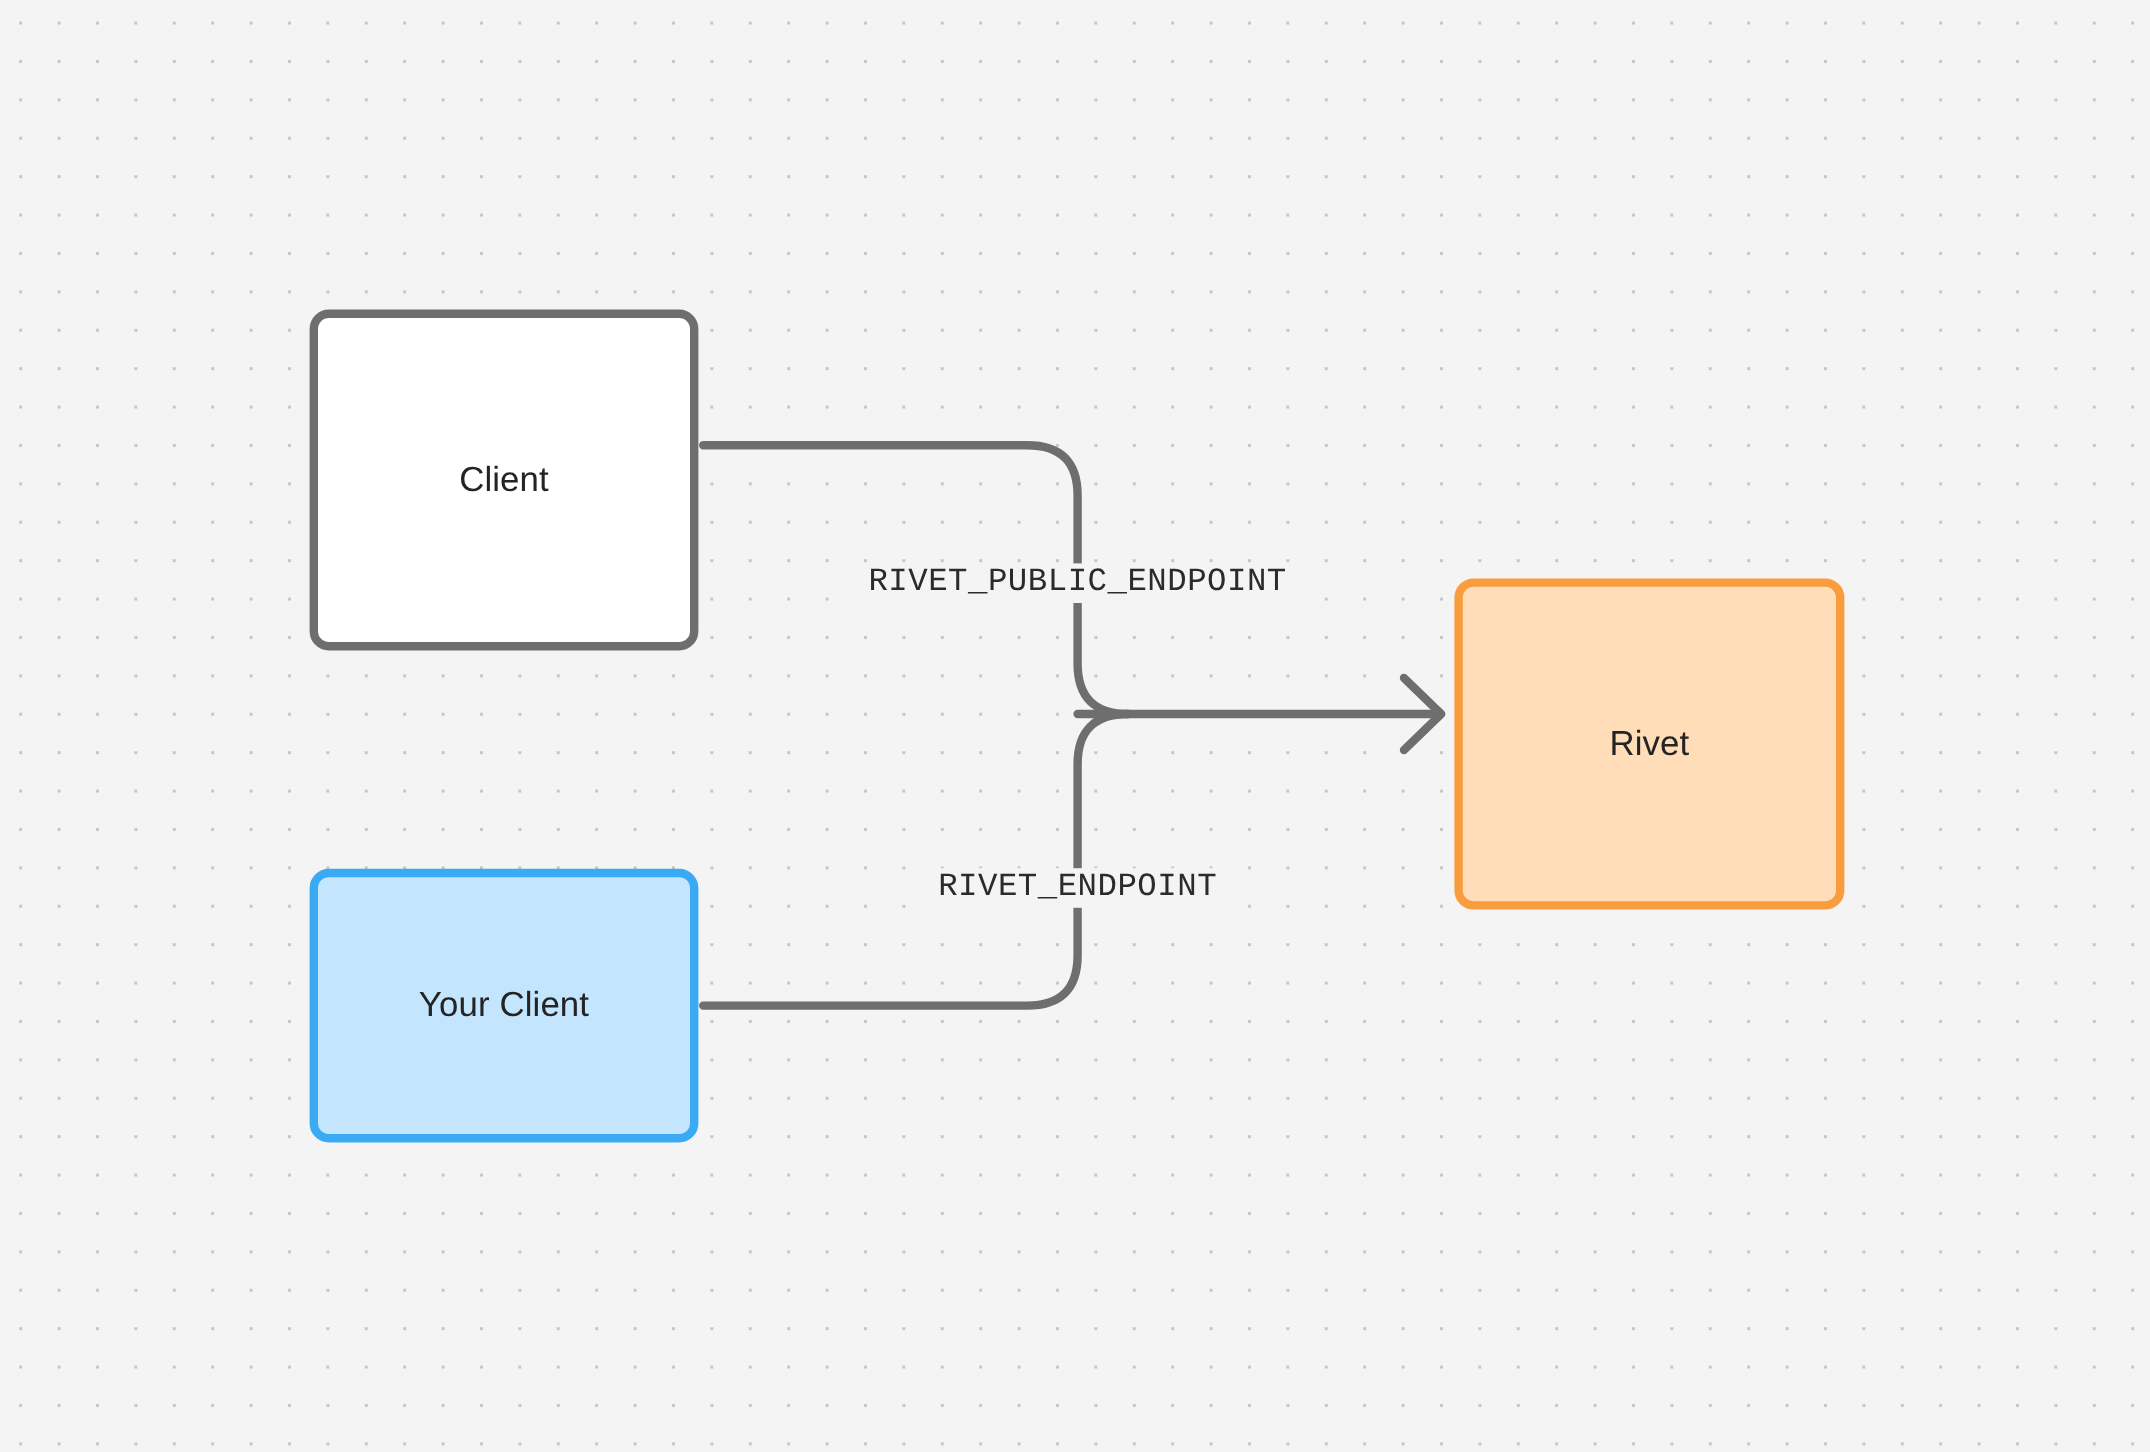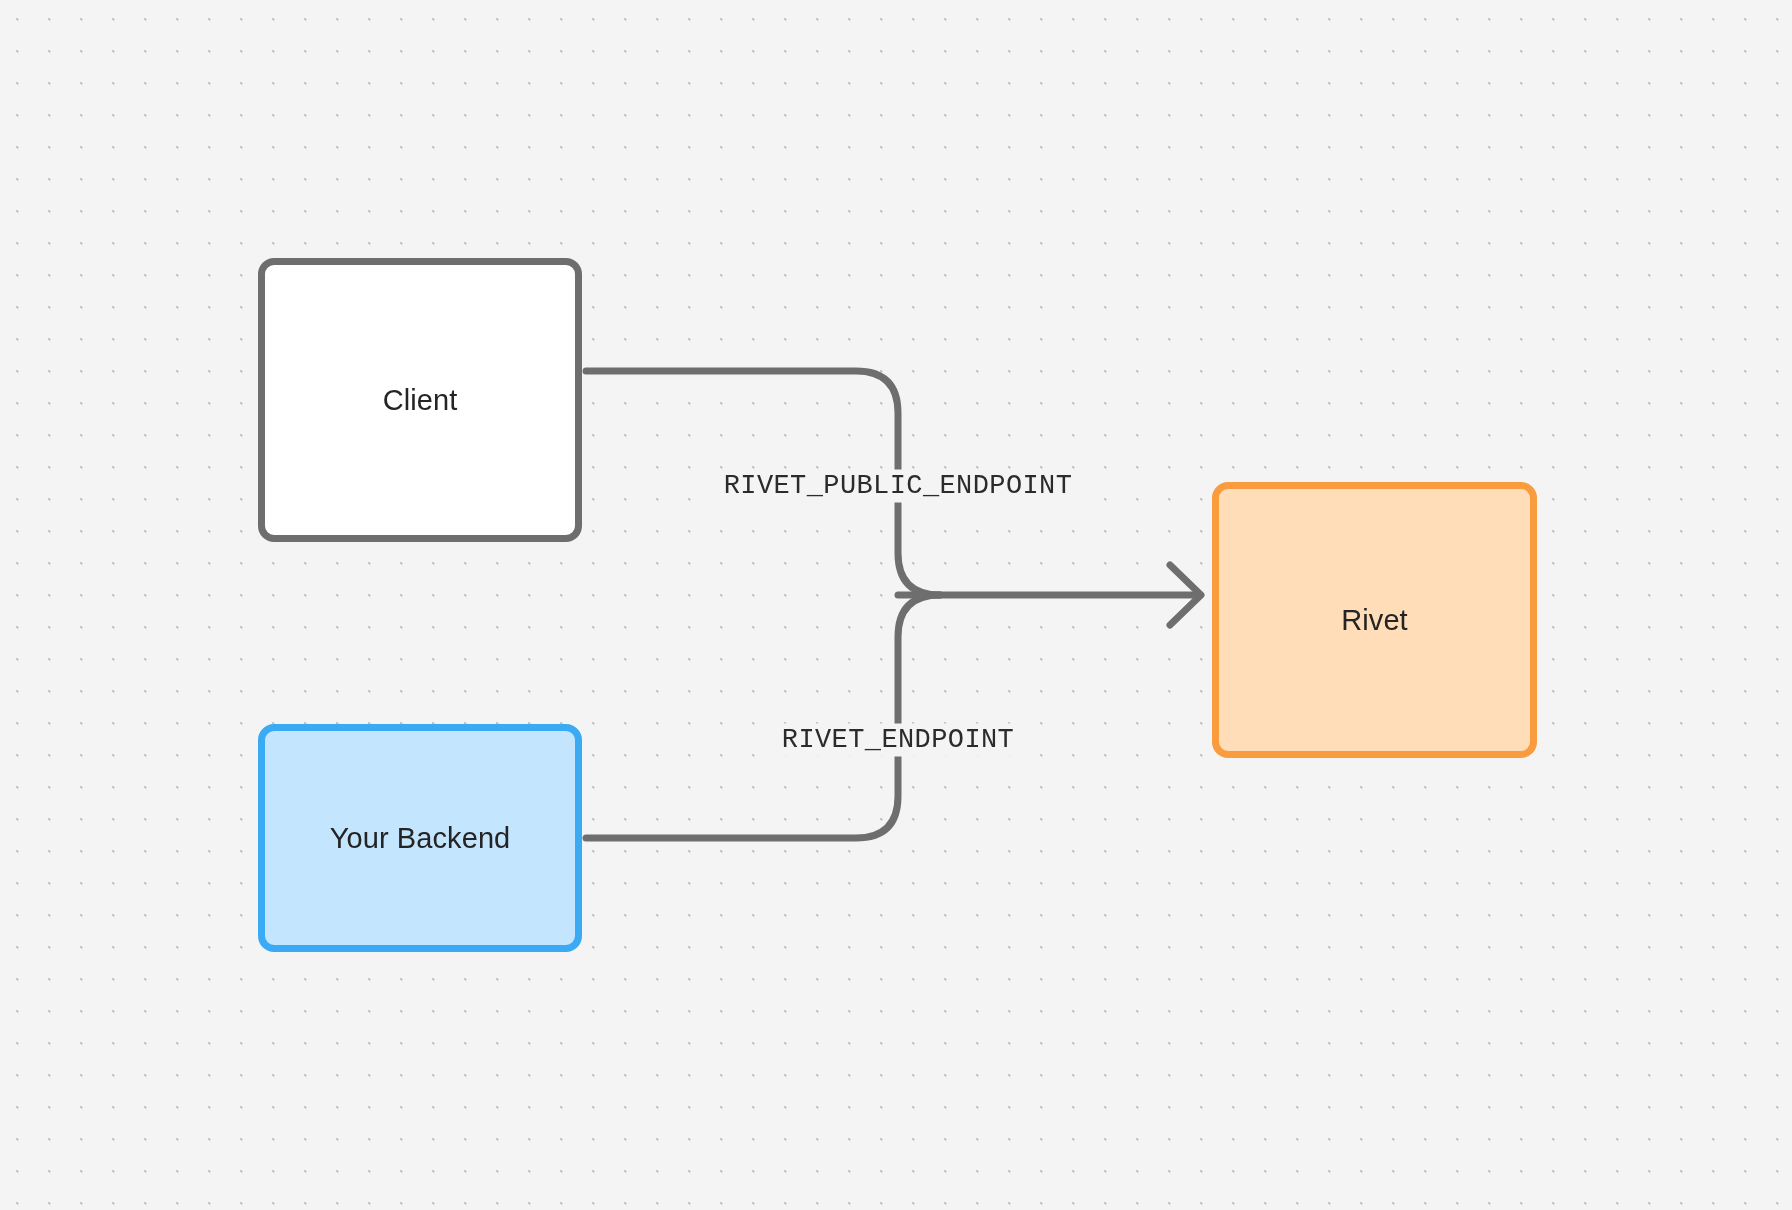--- a/index.html
+++ b/index.html
@@ -115,20 +115,20 @@
 
   <div class="edge-label" id="label-public-endpoint">RIVET_PUBLIC_ENDPOINT</div>
 
   <div class="edge-label" id="label-endpoint">RIVET_ENDPOINT</div>
 
   <div class="node" id="node-client">
     <span class="node-label">Client</span>
   </div>
 
   <div class="node" id="node-backend">
-    <span class="node-label">Your Backend</span>
+    <span class="node-label">Your Client</span>
   </div>
 
   <div class="node" id="node-rivet">
     <span class="node-label">Rivet</span>
   </div>
 
 </div>
 
 </body></html>

